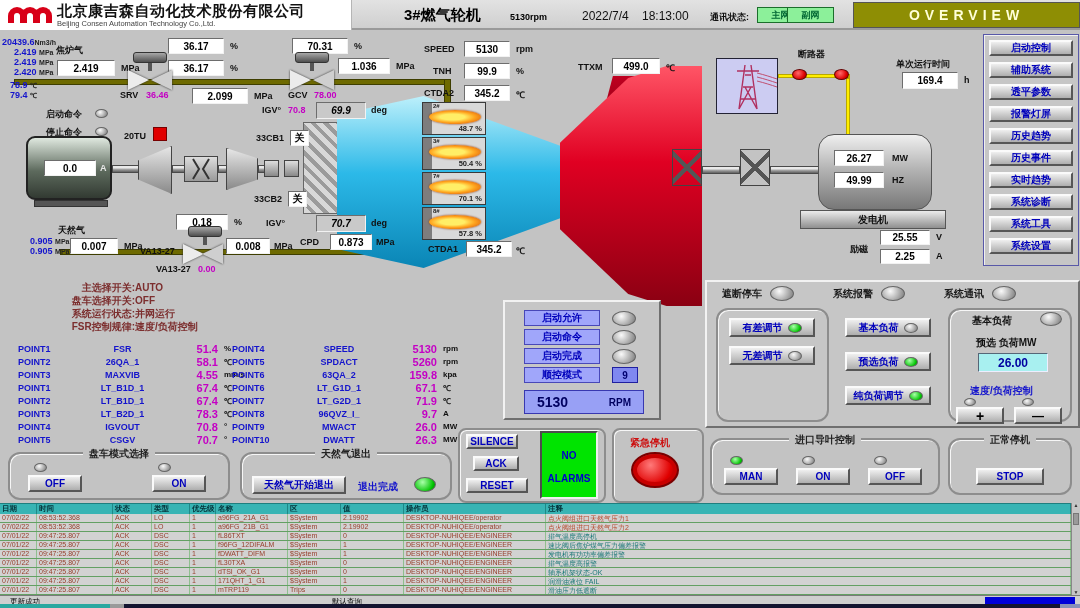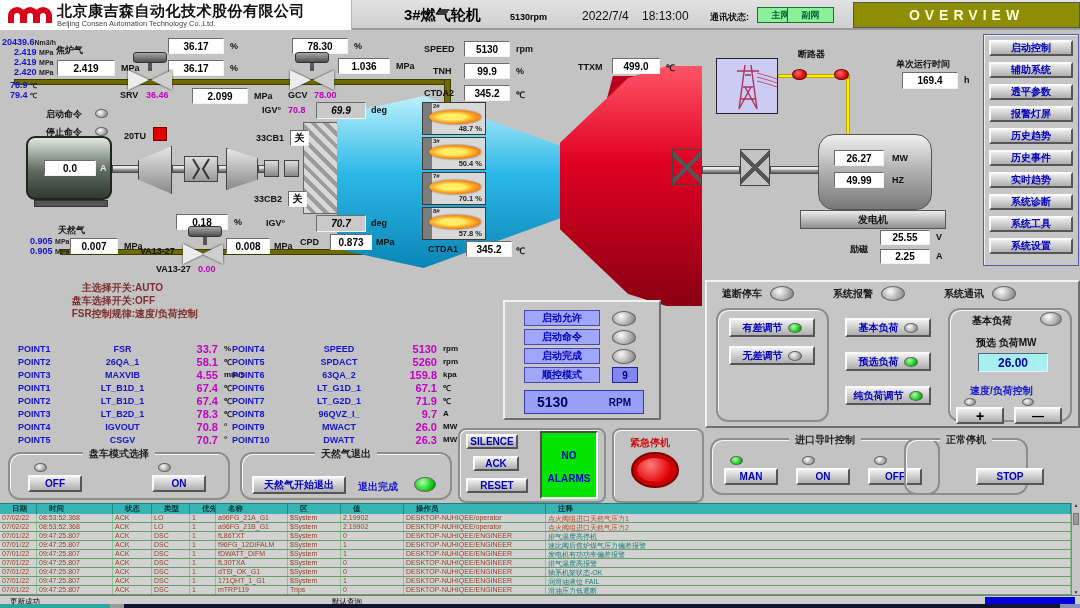--- a/index.html
+++ b/index.html
@@ -76,21 +76,21 @@
 .seqrow{display:flex;align-items:center;gap:12px;height:16px;flex:none}
 
 .hdritem{display:flex;align-items:center;gap:8px;width:111px;flex:none}
 .hdritem .hl{font-size:10px;font-weight:bold;color:#1a1a1a;white-space:nowrap}
 .lbtn{position:relative;width:86px;height:19px;display:flex;align-items:center;justify-content:center;gap:5px;background:linear-gradient(#efefef,#aeaeae);border:2px solid;border-color:#fafafa #565656 #565656 #fafafa;color:#0000bb;font-weight:bold;font-size:10px;flex:none;white-space:nowrap}
 
 .noal{position:absolute;left:540px;top:431px;width:58px;height:68px;background:#00e400;border:2px solid;border-color:#4c4c4c #efefef #efefef #4c4c4c;color:#0000cc;font-weight:bold;font-size:10px;text-align:center;padding-top:11px;line-height:2.3}
 .estopb{position:absolute;left:631px;top:452px;width:48px;height:36px;border-radius:50%;background:radial-gradient(circle at 40% 35%,#ff7a7a,#e00000 60%,#900000);border:2px solid #7a0000;box-shadow:inset 0 0 0 4px #c80000}
 
 .ahdr{position:absolute;left:0;top:503px;width:1071px;height:11px;display:flex;background:#38b4b4;border-top:1px solid #1f7f7f}
-.ahdr>div{font-size:7.5px;font-weight:bold;color:#05333a;border-right:1px solid #1f8888;padding-left:12px;overflow:hidden;white-space:nowrap}
+.ahdr>div{font-size:7.5px;font-weight:bold;color:#05333a;border-right:1px solid #1f8888;padding-left:2px;overflow:hidden;white-space:nowrap}
 .arows{position:absolute;left:0;top:514px;width:1071px;display:flex;flex-direction:column}
 .arow{display:flex;height:9px;background:#d2d2d2;border-bottom:1px solid #63a063}
 .arow>div{font-size:7px;color:#98402e;border-right:1px solid #8fbf8f;padding-left:2px;overflow:hidden;white-space:nowrap}
 .arow .c9{color:#1b7878}
 .arows>div:nth-of-type(-n+2) .c9{color:#b8492c}
 .c0{width:37px}.c1{width:76px}.c2{width:39px}.c3{width:38px}.c4{width:26px}.c5{width:72px}.c6{width:53px}.c7{width:63px}.c8{width:142px}.c9{width:525px;flex:none}
 .afoot{position:absolute;left:0;top:595px;width:1080px;height:9px;background:#cfcfcf;border-top:1px solid #7a7a7a;font-size:7.5px;color:#000}
 .strip{position:absolute;left:0;top:604px;width:1080px;height:4px;background:#141430}
 .sbar{position:absolute;left:1071px;top:503px;width:9px;height:92px;background:#c6c6c6;border-left:1px solid #888;font-size:5px;color:#333;text-align:center;line-height:5px}
 .navpanel{position:absolute;left:983px;top:34px;width:96px;height:232px;background:#c6c6c6;border:1px solid #5858a8;box-shadow:inset 1px 1px 0 #f0f0f0;display:flex;flex-direction:column;gap:6px;padding:5px 5px}
@@ -156,21 +156,21 @@
       <div class="act"></div>
       <div class="stem"></div>
       <div class="tl"></div>
       <div class="tr"></div>
     </div>
   <div class="lab" style="left:120px;top:90px">SRV</div>
   <div class="lab mag" style="left:146px;top:90px">36.46</div>
   <div class="vb" style="left:192px;top:88px;width:56px;height:16px">2.099</div>
   <div class="lab" style="left:254px;top:91px">MPa</div>
 
-  <div class="vb" style="left:292px;top:38px;width:56px;height:16px">78.30</div>
+  <div class="vb" style="left:292px;top:38px;width:56px;height:16px">70.31</div>
   <div class="lab" style="left:354px;top:41px">%</div>
   <div class="valve" style="left:290px;top:52px">
       <div class="act"></div>
       <div class="stem"></div>
       <div class="tl"></div>
       <div class="tr"></div>
     </div>
   <div class="vb" style="left:338px;top:58px;width:52px;height:16px">1.036</div>
   <div class="lab" style="left:396px;top:61px">MPa</div>
   <div class="lab" style="left:288px;top:90px">GCV</div>
@@ -335,33 +335,37 @@
       <div class="strow">
         <span class="sl">主选择开关:</span>
         <span class="sv">AUTO</span>
       </div>
 
       <div class="strow">
         <span class="sl">盘车选择开关:</span>
         <span class="sv">OFF</span>
       </div>
 
+      <div class="strow">
+        <span class="sl">系统运行状态:</span>
+        <span class="sv">并网运行</span>
+      </div>
 
       <div class="strow">
         <span class="sl">FSR控制规律:</span>
         <span class="sv">速度/负荷控制</span>
       </div>
     </div>
 
   <div class="a flexcol" id="ptsL" style="left:18px;top:342px;width:250px">
 
       <div class="prow">
         <span class="pc1">POINT1</span>
         <span class="pc2">FSR</span>
-        <span class="pc3">33.7</span>
+        <span class="pc3">51.4</span>
         <span class="pc4">%</span>
       </div>
 
       <div class="prow">
         <span class="pc1">POINT2</span>
         <span class="pc2">26QA_1</span>
         <span class="pc3">58.1</span>
         <span class="pc4">℃</span>
       </div>
 
@@ -597,21 +601,21 @@
       <div style="position:relative;padding-top:12px">
         <span class="lamp" style="left:6px;top:0;width:13px;height:9px" data-state="off"></span>
         <div class="btn rel" style="width:54px;height:17px">ON</div>
       </div>
 
       <div style="position:relative;padding-top:12px">
         <span class="lamp" style="left:6px;top:0;width:13px;height:9px" data-state="off"></span>
         <div class="btn rel" style="width:54px;height:17px">OFF</div>
       </div>
     </div>
-  <div class="grp" style="left:904px;top:438px;width:124px;height:57px">
+  <div class="grp" style="left:948px;top:438px;width:124px;height:57px">
     <span class="ttl">正常停机</span>
   </div>
   <div class="btn" style="left:976px;top:468px;width:68px;height:17px">STOP</div>
 
   <div class="ahdr">
     <div class="c0">日期</div>
     <div class="c1">时间</div>
     <div class="c2">状态</div>
     <div class="c3">类型</div>
     <div class="c4">优先级</div>

